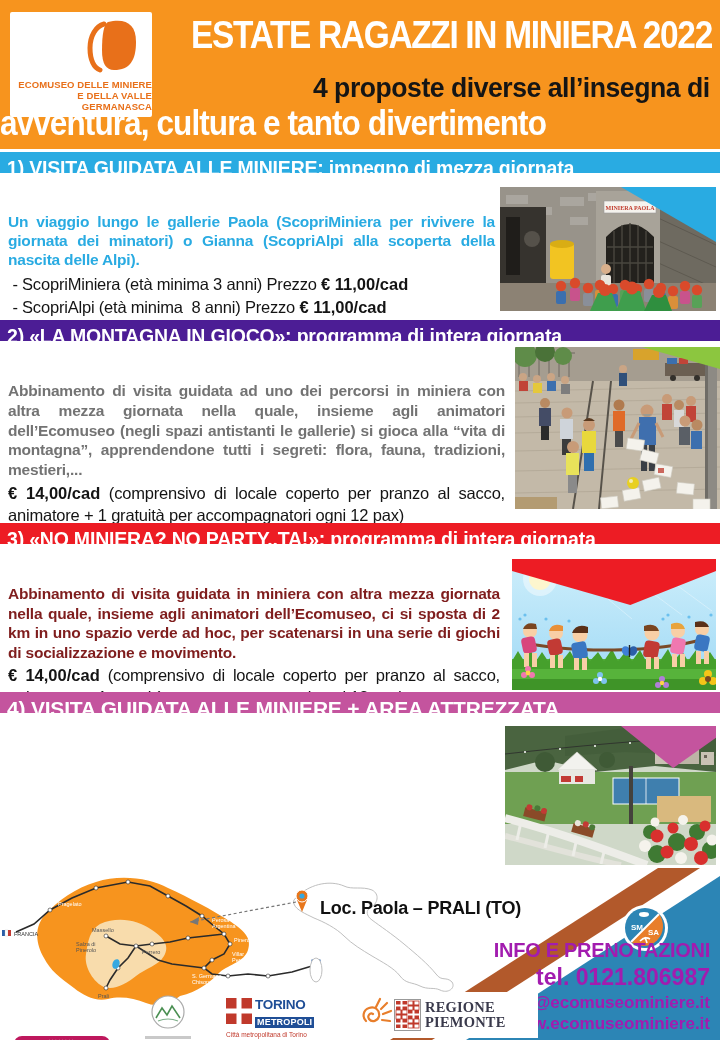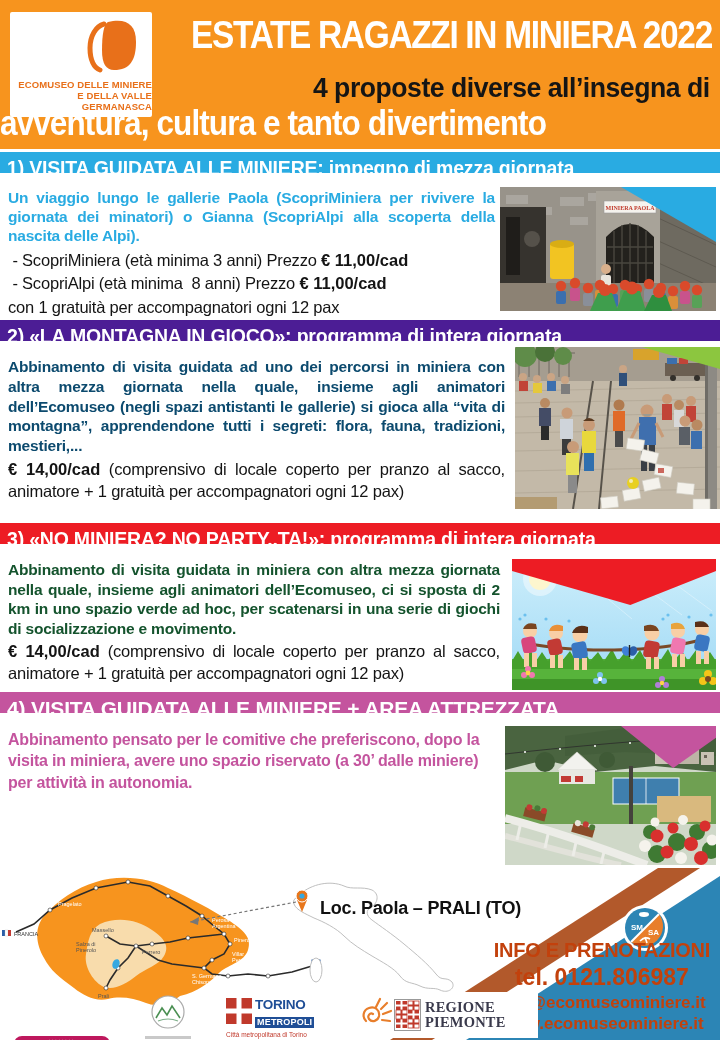--- a/index.html
+++ b/index.html
@@ -14,33 +14,33 @@
   #title{right:8px;top:14px;white-space:nowrap;color:#fff;font-weight:bold;font-size:38px;
          letter-spacing:-1.5px;transform:scaleX(.88);transform-origin:right top;}
   #subtitle{right:10px;top:72px;white-space:nowrap;color:#151515;font-weight:bold;font-size:28px;
             letter-spacing:-.5px;transform:scaleX(.95);transform-origin:right top;}
   #tagline{left:0;top:103px;white-space:nowrap;color:#fff;font-weight:bold;font-size:35px;
            letter-spacing:-1px;transform:scaleX(.9);transform-origin:left top;}
   
   .ribbon{left:0;width:720px;height:21px;color:#fff;font-weight:bold;font-size:19.5px;
           letter-spacing:-.2px;line-height:33px;padding-left:7px;box-sizing:border-box;white-space:nowrap;}
   
-  .textcol{line-height:1.25;}
+  .textcol{line-height:1.25;margin-top:24px;}
   .intro{margin:0 0 3px 0;font-weight:bold;font-size:15.5px;line-height:1.24;text-align:justify;letter-spacing:-.2px;}
   .blackline{margin:0;color:#141414;font-size:16.5px;line-height:1.42;letter-spacing:-.2px;}
   .pricepara{margin:2px 0 0 0;color:#141414;font-size:16.5px;line-height:1.3;text-align:justify;letter-spacing:-.2px;}
   .pricepara b,.blackline b{letter-spacing:0;text-align:right;}
   .photo{overflow:hidden;}
   .photo svg{display:block;}
   .tail{pointer-events:none;}
   
   #loc-text{left:320px;top:898px;font-size:18px;font-weight:bold;color:#111;letter-spacing:-.2px;white-space:nowrap;}
   #stripe{left:0;top:868px;width:720px;height:172px;clip-path:polygon(658px 0px,700px 0px,432px 172px,390px 172px);}
   #band{left:0;top:868px;width:720px;height:172px;clip-path:polygon(720px 8px,720px 172px,466px 172px);}
-  #contact{right:10px;top:938px;text-align:center;color:#c2410c;}
+  #contact{right:10px;top:938px;text-align:right;color:#a21caf;}
   #contact .l1{font-size:20px;font-weight:bold;letter-spacing:-.3px;line-height:1.25;}
   #contact .l2{font-size:23px;font-weight:bold;line-height:1.25;}
   #contact .l3{font-size:17px;font-weight:bold;line-height:1.25;}
   
   #latuno{left:14px;top:1000px;width:96px;text-align:center;}
   #latuno .box{background:#be185d;border-radius:8px 8px 2px 2px;height:28px;padding-top:2px;margin-top:36px;}
   #latuno .tiny{display:block;height:3px;width:70%;margin:1px auto 0;background:#d8d8d8;}
   #latuno .fon{color:#cfcfcf;font-size:4px;letter-spacing:2px;line-height:4px;display:block;}
   #latuno .name{color:#fff;font-family:"Liberation Serif",serif;font-weight:bold;font-size:15px;line-height:20px;}
   #circlogo{left:142px;top:994px;width:52px;text-align:center;}
@@ -159,21 +159,21 @@
           <circle cx="132" cy="101" r="6.4" fill="#D94A2B"></circle>
         <path d="M144,124 L152,108 L166,108 L172,124 Z" fill="#2f8f3f"></path>
           <circle cx="159" cy="105" r="6" fill="#D94A2B"></circle>
       </g>
     </svg>
     <div class="tail abs" style="left: 121px; top: 0px; width: 95px; height: 55px; clip-path: polygon(0px 0px, 100% 0px, 100% 100%); background: rgb(41, 171, 226);"></div>
   </div>
 
   <div class="ribbon abs" style="top: 320px; background: #4c1d95;">2) «LA MONTAGNA IN GIOCO»: programma di intera giornata</div>
   <div class="textcol abs" style="left:8px;top:357px;width:497px;">
-    <p class="intro" style="line-height: 1.28; color: #0c4a6e;">Abbinamento di visita guidata ad uno dei percorsi in miniera con altra mezza giornata nella quale, insieme agli animatori dell’Ecomuseo (negli spazi antistanti le gallerie) si gioca alla “vita di montagna”, apprendendone tutti i segreti: flora, fauna, tradizioni, mestieri,...</p>
+    <p class="intro" style="line-height: 1.28; color: #737373;">Abbinamento di visita guidata ad uno dei percorsi in miniera con altra mezza giornata nella quale, insieme agli animatori dell’Ecomuseo (negli spazi antistanti le gallerie) si gioca alla “vita di montagna”, apprendendone tutti i segreti: flora, fauna, tradizioni, mestieri,...</p>
     <p class="pricepara"><b>€ 14,00/cad</b><span> (comprensivo di locale coperto per pranzo al sacco, animatore + 1 gratuità per accompagnatori ogni 12 pax)</span></p>
   </div>
   <div class="photo abs" style="left:515px;top:347px;width:205px;height:162px;">
     <svg width="205" height="162" viewBox="0 0 205 162">
       <rect width="205" height="162" fill="#c3b9a8"></rect>
       <g stroke="#b1a795" stroke-width=".8">
         <line x1="0" y1="44" x2="205" y2="40"></line>
           <line x1="0" y1="56" x2="205" y2="52"></line>
         <line x1="0" y1="70" x2="205" y2="66"></line>
           <line x1="0" y1="86" x2="205" y2="82"></line>
@@ -274,21 +274,21 @@
       <rect x="143" y="121" width="6" height="5" fill="#c14438" opacity=".8"></rect>
       <circle cx="118" cy="136" r="6" fill="#e8d020"></circle>
         <circle cx="116" cy="134" r="2" fill="#f5ecb0"></circle>
       <rect x="0" y="150" width="42" height="12" fill="#b39b72"></rect>
     </svg>
     <div class="tail abs" style="left: 127px; top: 0px; width: 78px; height: 22px; clip-path: polygon(0px 0px, 100% 0px, 100% 100%); background: rgb(140, 198, 63);"></div>
   </div>
 
   <div class="ribbon abs" style="top: 523px; background: rgb(237, 28, 36);">3) «NO MINIERA? NO PARTY..TA!»: programma di intera giornata</div>
   <div class="textcol abs" style="left:8px;top:560px;width:492px;">
-    <p class="intro" style="line-height: 1.26; color: #14532d;">Abbinamento di visita guidata in miniera con altra mezza giornata nella quale, insieme agli animatori dell’Ecomuseo, ci si sposta di 2 km in uno spazio verde ad hoc, per scatenarsi in una serie di giochi di socializzazione e movimento.</p>
+    <p class="intro" style="line-height: 1.26; color: #7f1d1d;">Abbinamento di visita guidata in miniera con altra mezza giornata nella quale, insieme agli animatori dell’Ecomuseo, ci si sposta di 2 km in uno spazio verde ad hoc, per scatenarsi in una serie di giochi di socializzazione e movimento.</p>
     <p class="pricepara"><b>€ 14,00/cad</b><span> (comprensivo di locale coperto per pranzo al sacco, animatore + 1 gratuità per accompagnatori ogni 12 pax)</span></p>
   </div>
   <div class="photo abs" style="left:512px;top:559px;width:204px;height:131px;">
     <svg width="204" height="131" viewBox="0 0 204 131">
       <defs>
         <linearGradient id="sky3" x1="0" y1="0" x2="0" y2="1">
           <stop offset="0" stop-color="#cdeefb"></stop>
             <stop offset="1" stop-color="#9fd9f5"></stop>
         </linearGradient>
       </defs>
@@ -385,21 +385,20 @@
             <circle r="4" cx="-5" cy="2" fill="#F5C518"></circle>
             <circle r="3" fill="#7A4A1F"></circle>
           </g>
       </g>
     </svg>
     <div class="tail abs" style="left: 0px; top: 0px; width: 204px; height: 46px; clip-path: polygon(0px 0px, 100% 0px, 100% 26%, 58% 100%, 0px 26%); background: rgb(237, 28, 36);"></div>
   </div>
 
   <div class="ribbon abs" style="top: 692px; font-size: 21px; background: rgb(196, 84, 158);">4) VISITA GUIDATA ALLE MINIERE + AREA ATTREZZATA</div>
   <div class="textcol abs" style="left:8px;top:729px;width:482px;">
-    <p class="intro" style="font-size: 16px; line-height: 1.34; text-align: left; color: rgb(196, 84, 158);">Abbinamento pensato per le comitive che preferiscono, dopo la visita in miniera, avere uno spazio riservato (a 30’ dalle miniere) per attività in autonomia.</p>
   </div>
   <div class="photo abs" style="left:505px;top:726px;width:211px;height:139px;">
     <svg width="211" height="139" viewBox="0 0 211 139">
       <rect width="211" height="139" fill="#cfd8c8"></rect>
       <polygon points="0,0 211,0 211,46 150,40 90,46 40,34 0,44" fill="#4A6440"></polygon>
       <polygon points="60,10 120,2 180,12 211,8 211,30 120,26 60,30" fill="#3F5A36" opacity=".55"></polygon>
       <g>
         <rect x="150" y="24" width="18" height="14" fill="#C9C2B4"></rect>
           <rect x="172" y="20" width="22" height="18" fill="#BDB5a6"></rect>
         <rect x="196" y="26" width="13" height="13" fill="#C9C2B4"></rect>

